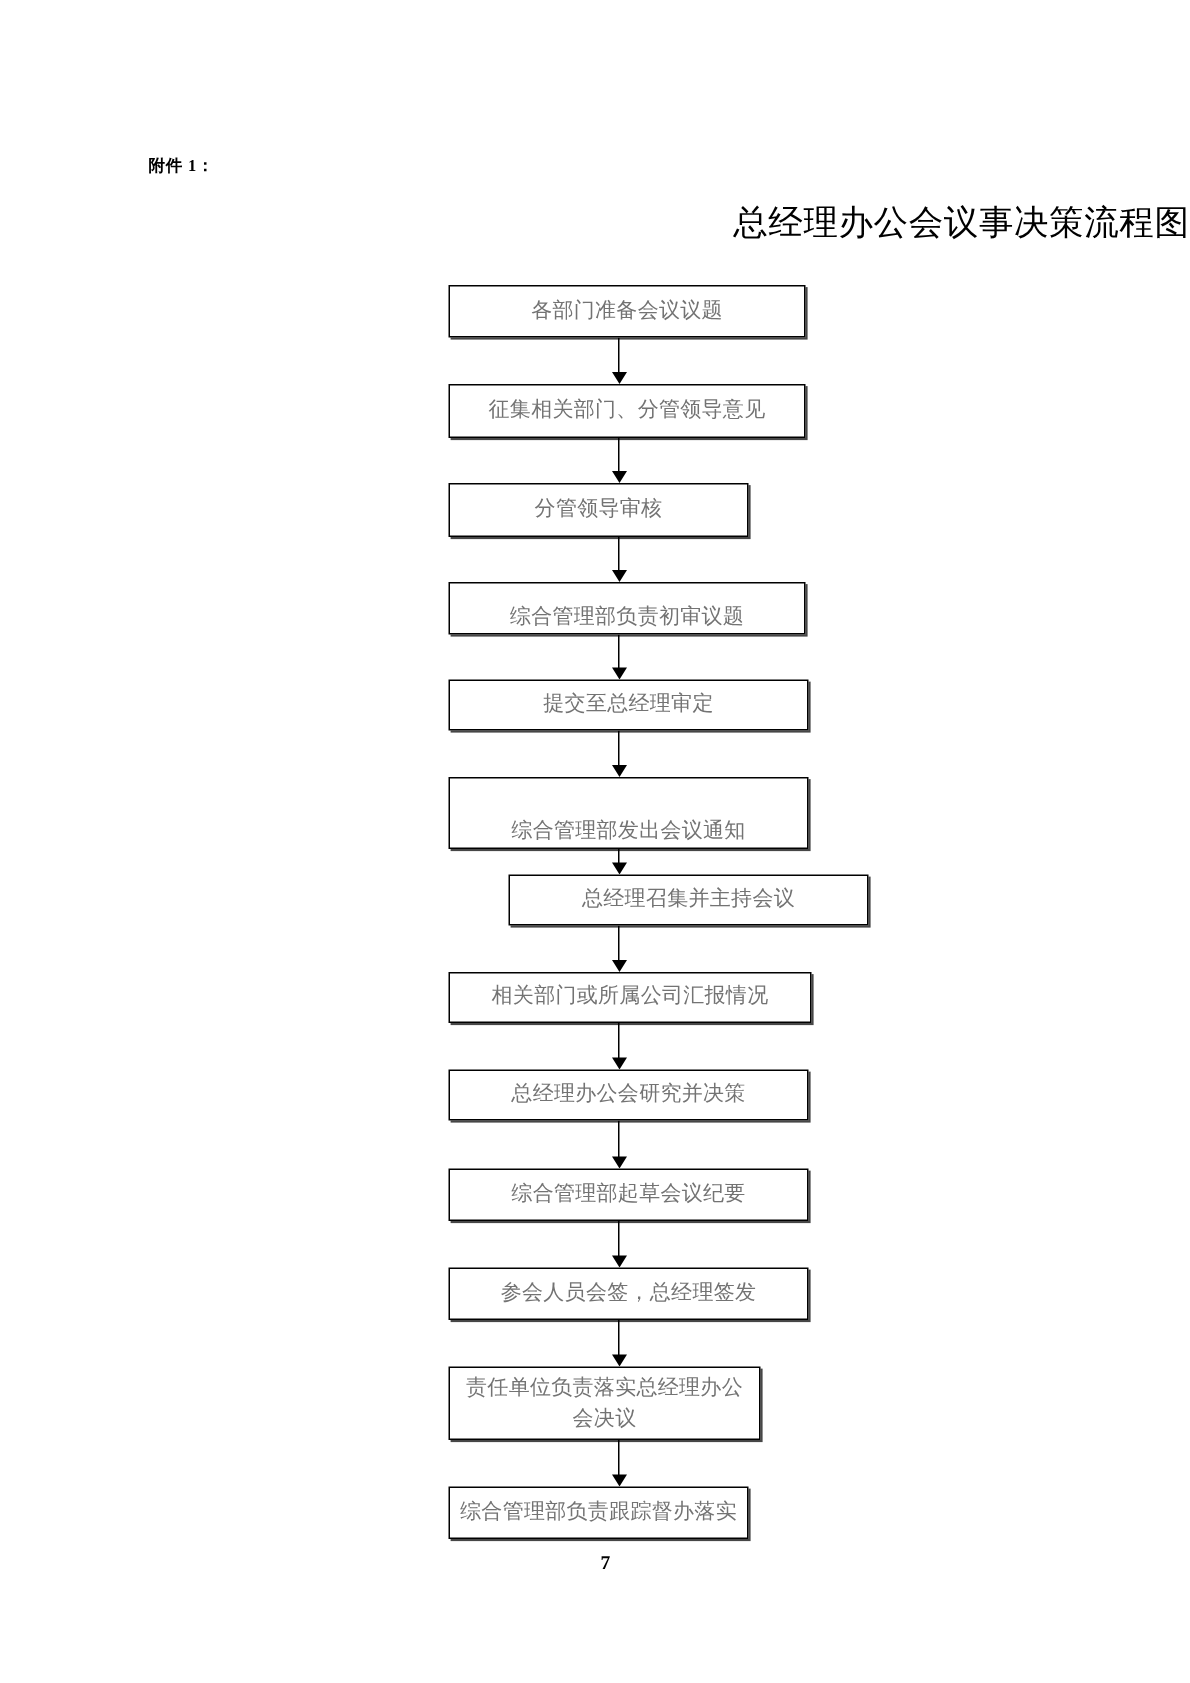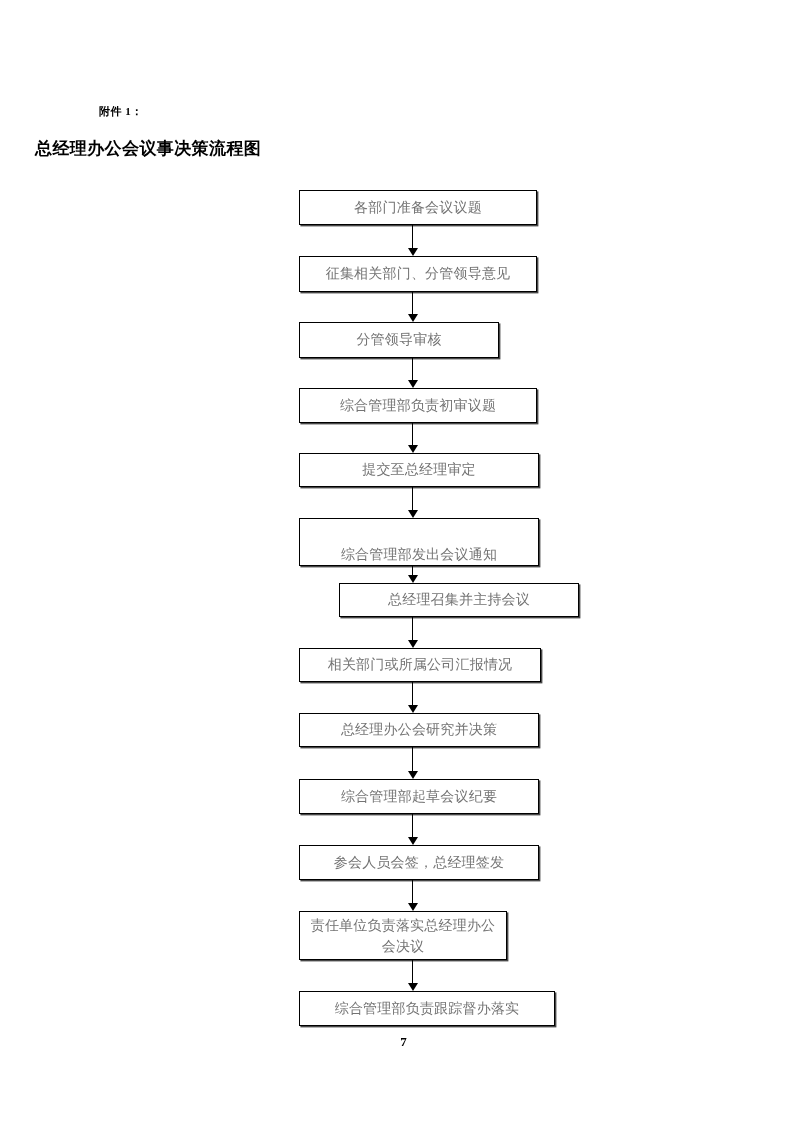--- a/index.html
+++ b/index.html
@@ -33,23 +33,23 @@
     line-height: 24px;
     white-space: nowrap;
   }
 
   
   .doc-title {
     position: absolute;
     left: 0;
     right: 0;
     top: 137px;
-    text-align: left;
-    font-size: 17px;
-    font-weight: bold;
+    text-align: right;
+    font-size: 23px;
+    font-weight: normal;
     letter-spacing: 0.4px;
     line-height: 24px;
     padding-left: 35px;
     box-sizing: border-box;
     white-space: nowrap;
   }
 
   
   .flowchart {
     position: absolute;
@@ -177,21 +177,21 @@
       </div>
       <div class="node" style="left: 299px; top: 190px; width: 238px; height: 35px;">
         <div class="node-text">各部门准备会议议题</div>
       </div>
       <div class="node" style="left: 299px; top: 256px; width: 238px; height: 36px;">
         <div class="node-text">征集相关部门、分管领导意见</div>
       </div>
       <div class="node" style="left: 299px; top: 322px; width: 200px; height: 36px;">
         <div class="node-text">分管领导审核</div>
       </div>
-      <div class="node" style="left: 299px; top: 388px; width: 238px; height: 35px;">
+      <div class="node" style="left: 299px; top: 388px; width: 238px; height: 35px; align-items: flex-end;">
         <div class="node-text">综合管理部负责初审议题</div>
       </div>
       <div class="node" style="left: 299px; top: 453px; width: 240px; height: 34px;">
         <div class="node-text">提交至总经理审定</div>
       </div>
       <div class="node" style="left: 299px; top: 518px; width: 240px; height: 48px; align-items: flex-end;">
         <div class="node-text">综合管理部发出会议通知</div>
       </div>
       <div class="node" style="left: 299px; top: 583px; width: 240px; height: 34px; margin-left: 40px;">
         <div class="node-text">总经理召集并主持会议</div>
@@ -204,20 +204,20 @@
       </div>
       <div class="node" style="left: 299px; top: 779px; width: 240px; height: 35px;">
         <div class="node-text">综合管理部起草会议纪要</div>
       </div>
       <div class="node" style="left: 299px; top: 845px; width: 240px; height: 35px;">
         <div class="node-text">参会人员会签，总经理签发</div>
       </div>
       <div class="node two-line" style="left: 299px; top: 911px; width: 208px; height: 49px;">
         <div class="node-text">责任单位负责落实总经理办公会决议</div>
       </div>
-      <div class="node" style="left: 299px; top: 991px; width: 256px; height: 35px;">
+      <div class="node" style="left: 299px; top: 991px; width: 200px; height: 35px;">
         <div class="node-text">综合管理部负责跟踪督办落实</div>
       </div>
     </div>
 
   <div class="page-number">7</div>
 
 </div>
 
 </body></html>

